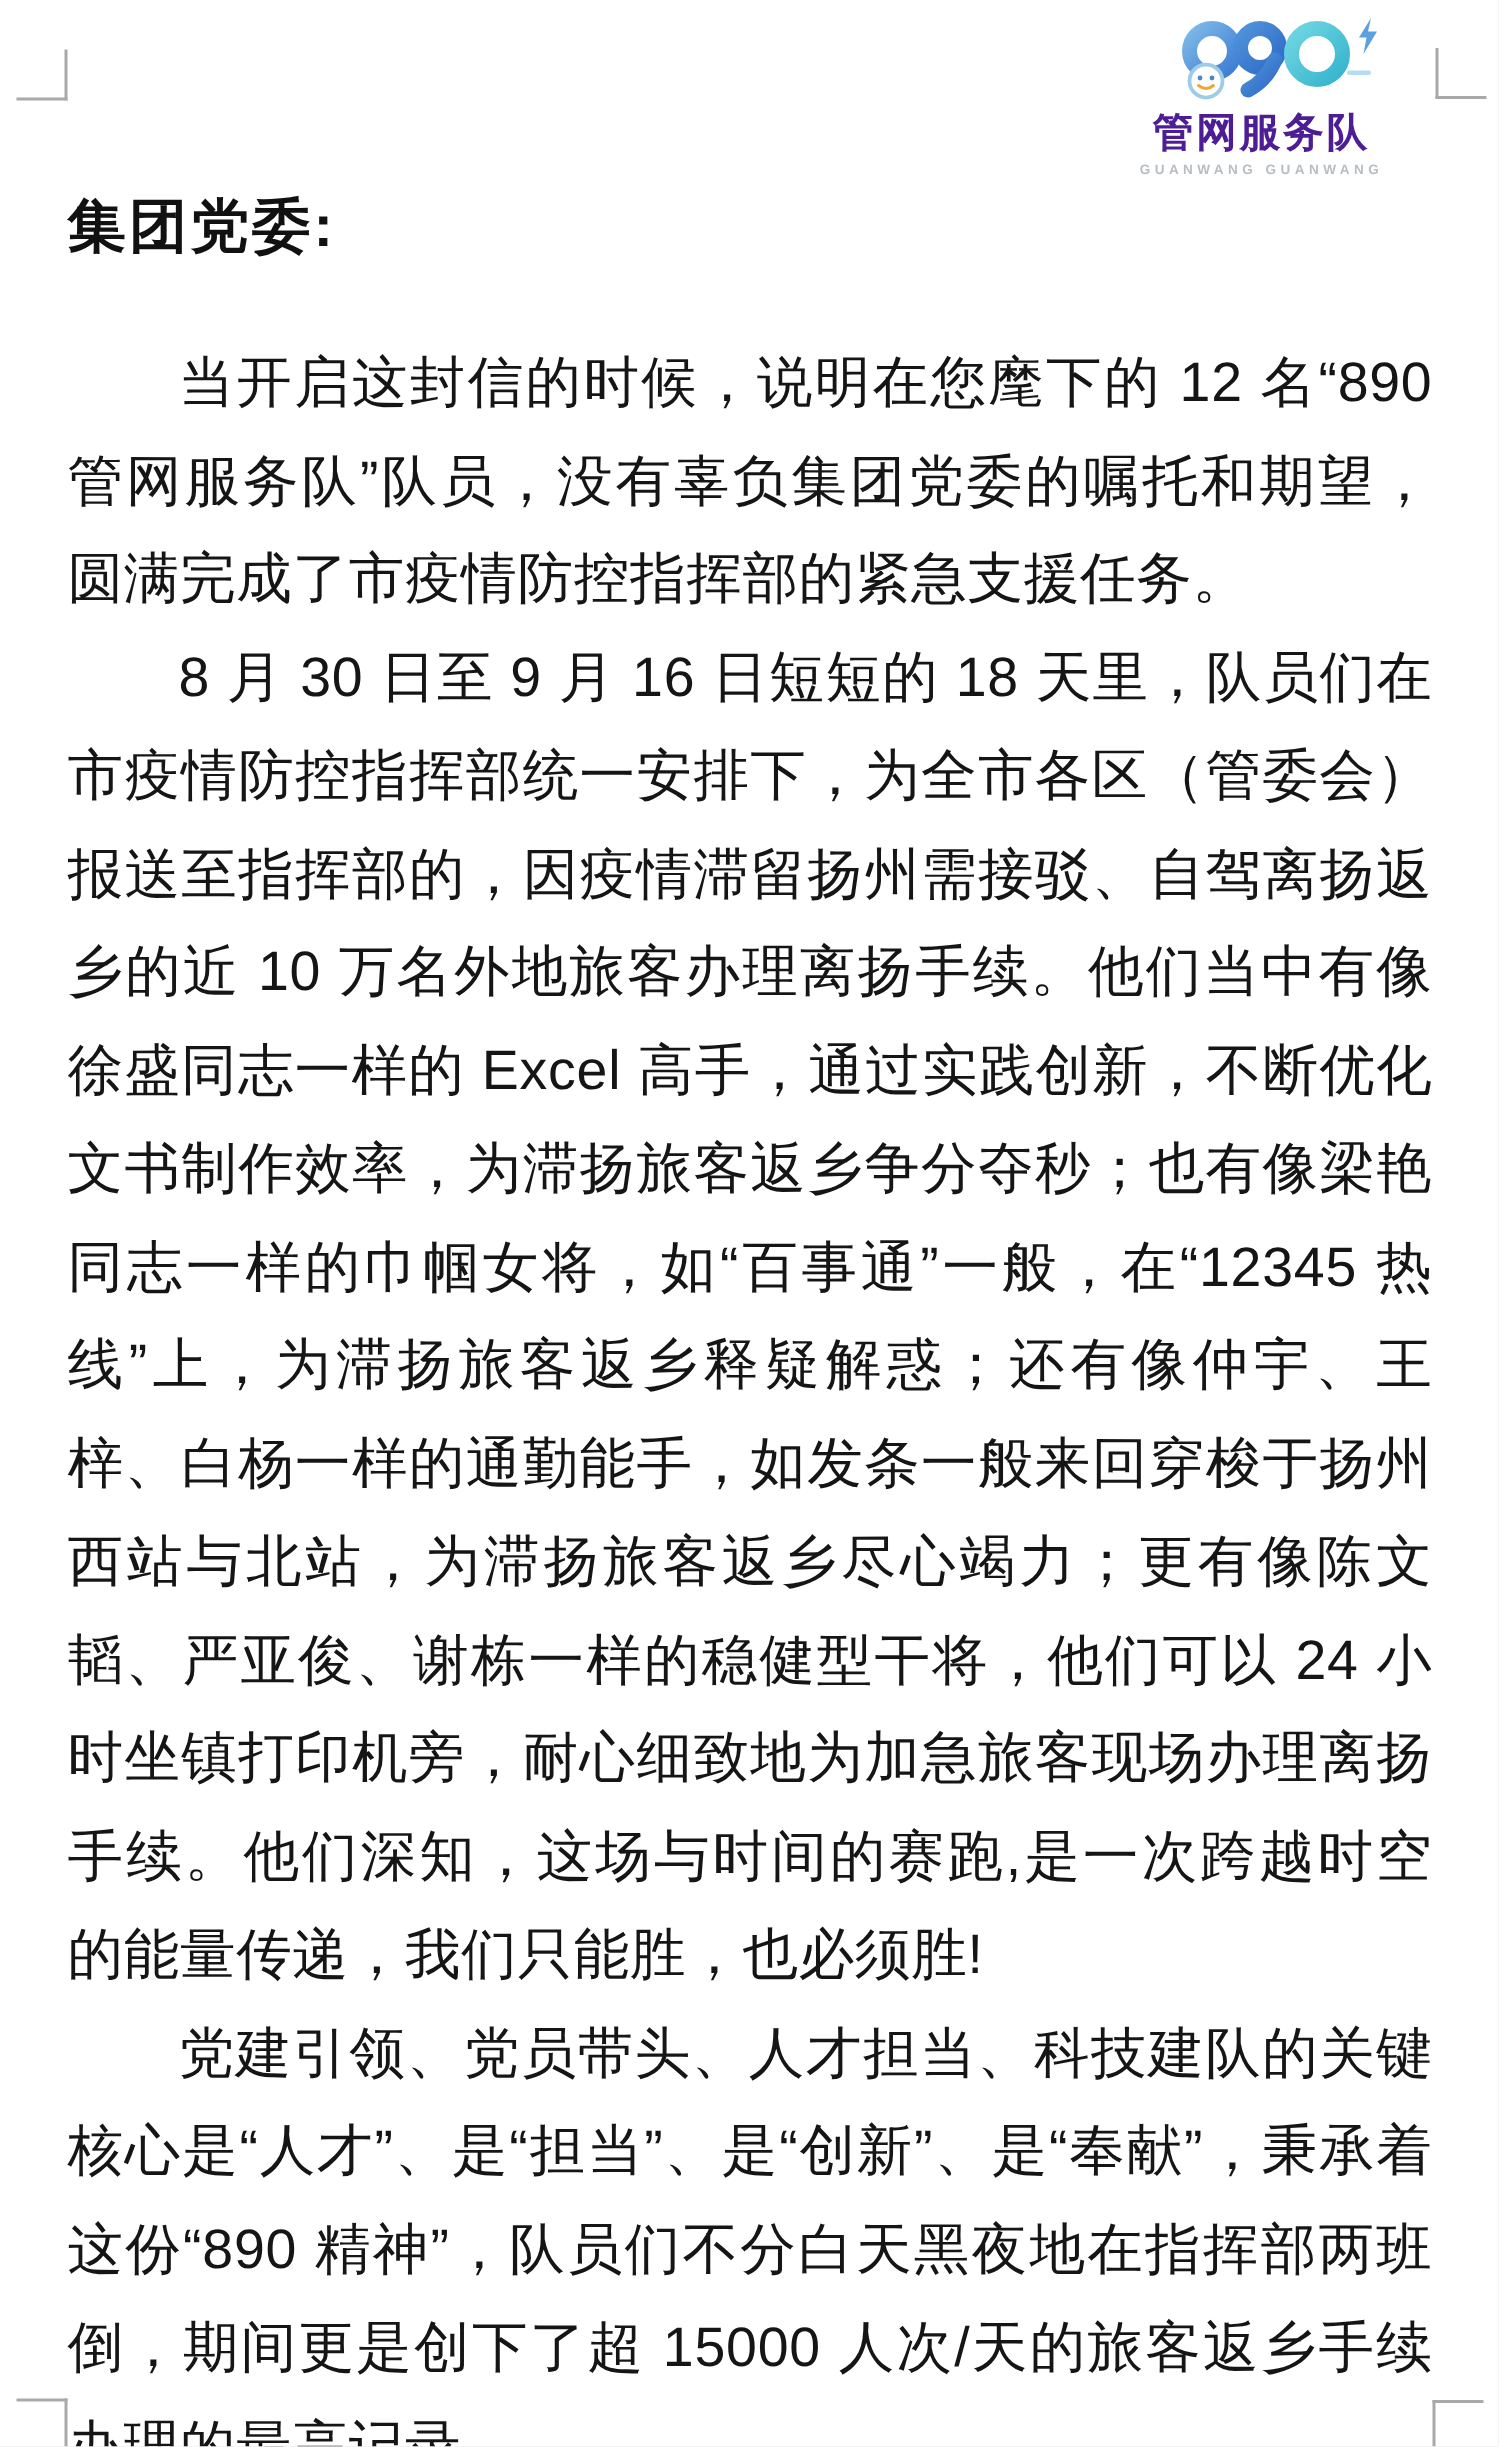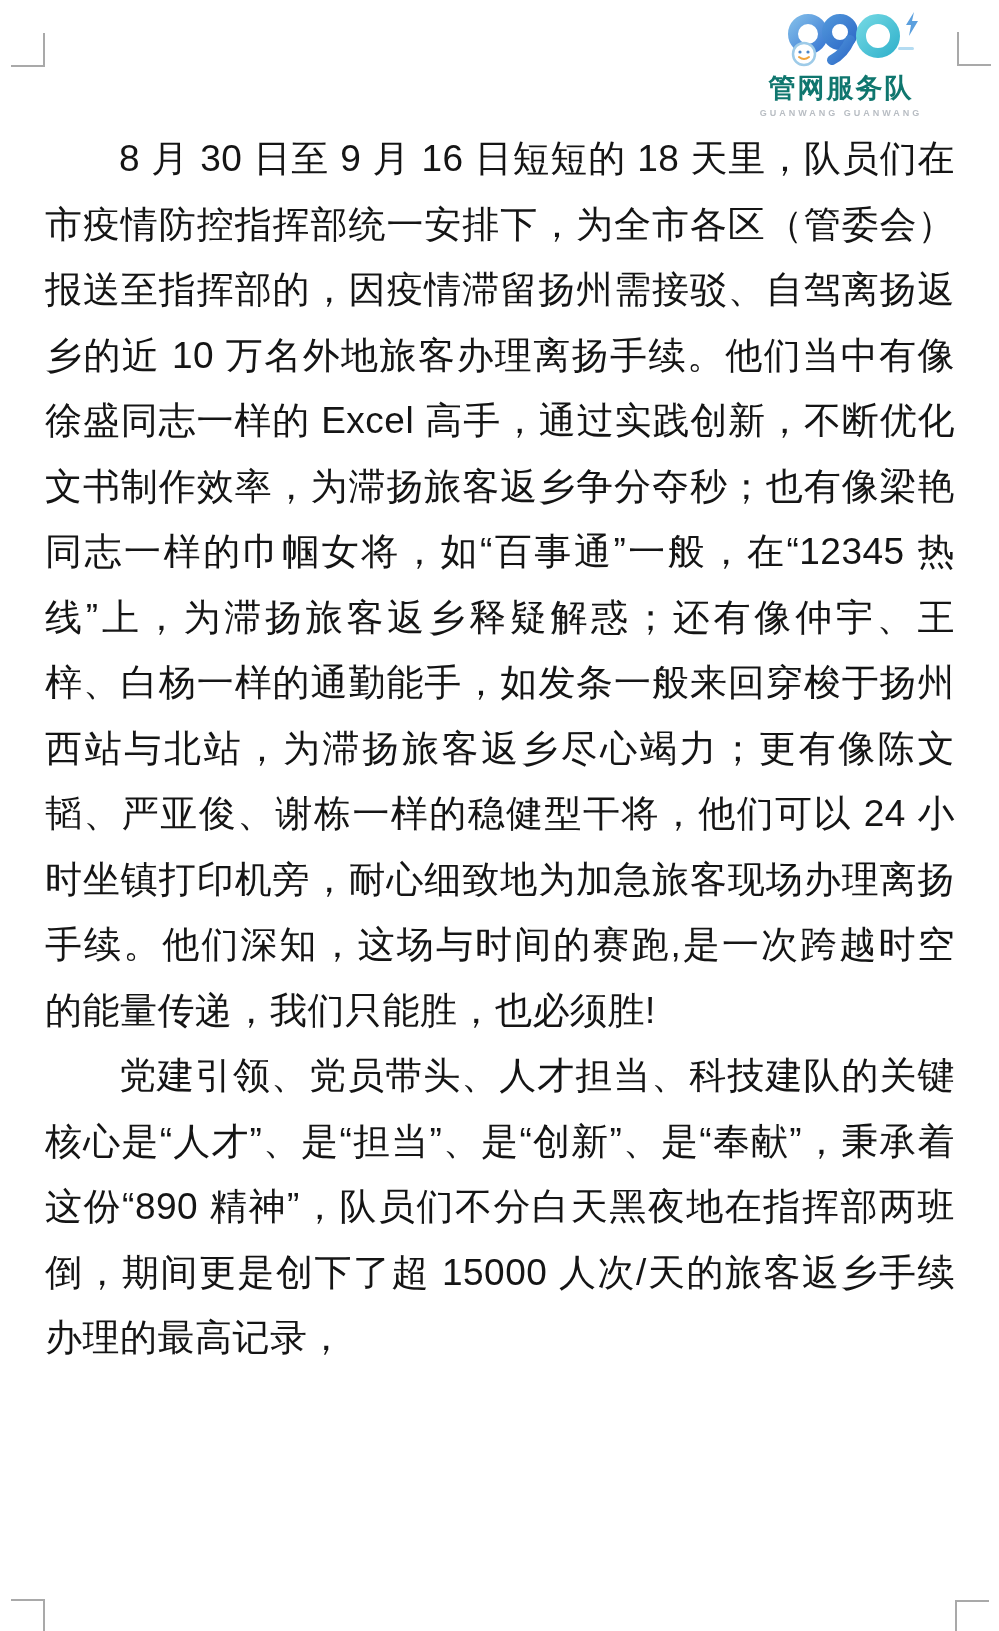--- a/index.html
+++ b/index.html
@@ -30,21 +30,21 @@
     right: 58px;
     width: 200px;
     text-align: center;
   }
   .logo-rings { display: block; margin: 0 auto; }
   .logo-name {
     margin-top: 2px;
     font-size: 27px;
     font-weight: bold;
     letter-spacing: 2px;
-    color: #0f766e;
+    color: #4c1d95;
     position: relative;
     line-height: 1.1;
   }
   .logo-bolt {
     position: absolute;
     right: 22px;
     top: 2px;
     pointer-events: none;
   }
   .logo-pinyin {
@@ -124,17 +124,19 @@
       <rect x="132" y="37" width="16" height="3" rx="1.5" fill="#b4dcf2"></rect>
     </svg>
     <div class="logo-name">管网服务队</div>
     <svg class="logo-bolt" width="14" height="24" viewBox="0 0 14 24" aria-hidden="true">
       <path d="M 9 0 L 1 13 L 6 13 L 4 24 L 13 9 L 7 9 Z" fill="#3f8fd8" opacity="0.85"></path>
     </svg>
     <div class="logo-pinyin">GUANWANG GUANWANG</div>
   </div>
 
   <div class="letter">
+    <div class="salutation">集团党委:</div>
+    <p class="para">当开启这封信的时候，说明在您麾下的 12 名“890 管网服务队”队员，没有辜负集团党委的嘱托和期望，圆满完成了市疫情防控指挥部的紧急支援任务。</p>
     <p class="para">8 月 30 日至 9 月 16 日短短的 18 天里，队员们在市疫情防控指挥部统一安排下，为全市各区（管委会）报送至指挥部的，因疫情滞留扬州需接驳、自驾离扬返乡的近 10 万名外地旅客办理离扬手续。他们当中有像徐盛同志一样的 Excel 高手，通过实践创新，不断优化文书制作效率，为滞扬旅客返乡争分夺秒；也有像梁艳同志一样的巾帼女将，如“百事通”一般，在“12345 热线”上，为滞扬旅客返乡释疑解惑；还有像仲宇、王梓、白杨一样的通勤能手，如发条一般来回穿梭于扬州西站与北站，为滞扬旅客返乡尽心竭力；更有像陈文韬、严亚俊、谢栋一样的稳健型干将，他们可以 24 小时坐镇打印机旁，耐心细致地为加急旅客现场办理离扬手续。他们深知，这场与时间的赛跑,是一次跨越时空的能量传递，我们只能胜，也必须胜!</p>
     <p class="para">党建引领、党员带头、人才担当、科技建队的关键核心是“人才”、是“担当”、是“创新”、是“奉献”，秉承着这份“890 精神”，队员们不分白天黑夜地在指挥部两班倒，期间更是创下了超 15000 人次/天的旅客返乡手续办理的最高记录，</p>
   </div>
 
 </div>
 
 </body></html>

